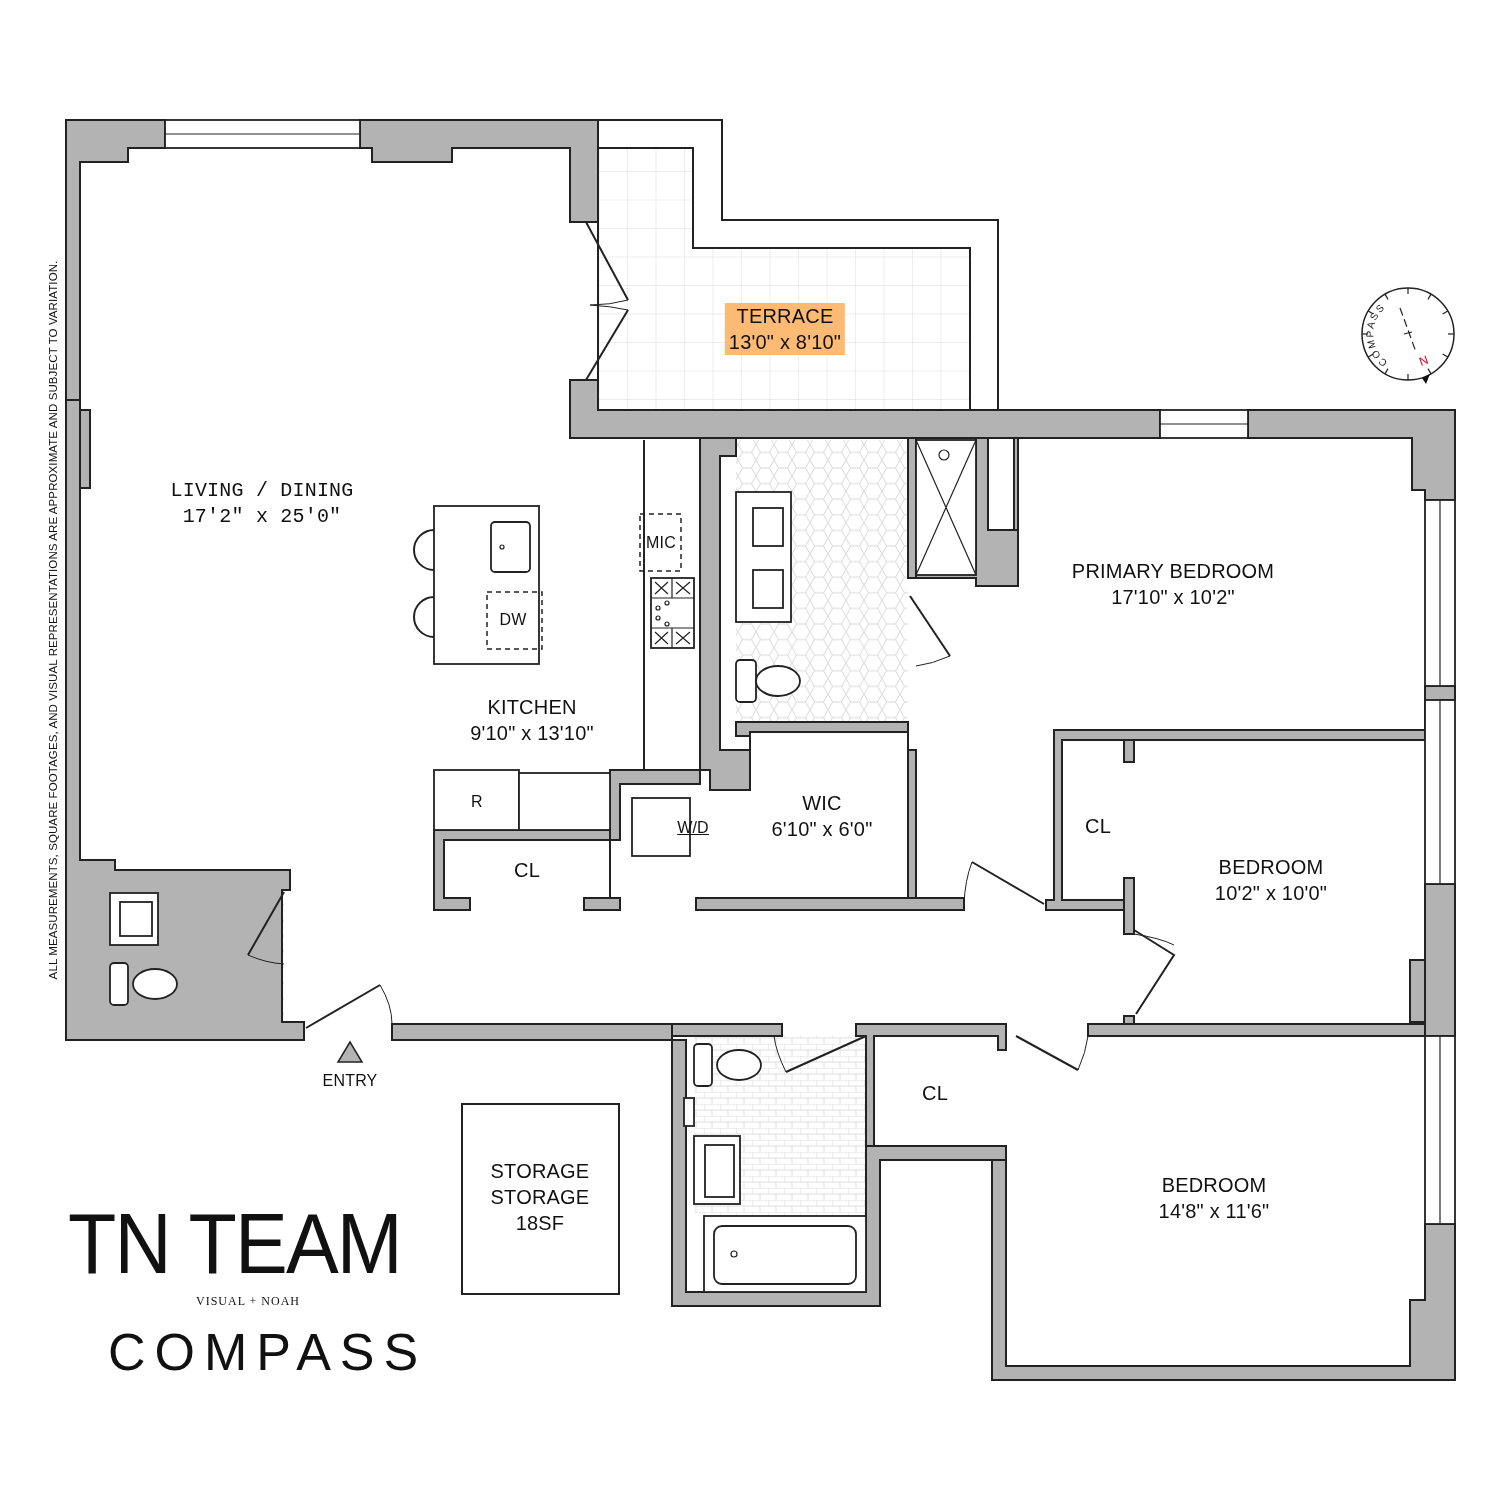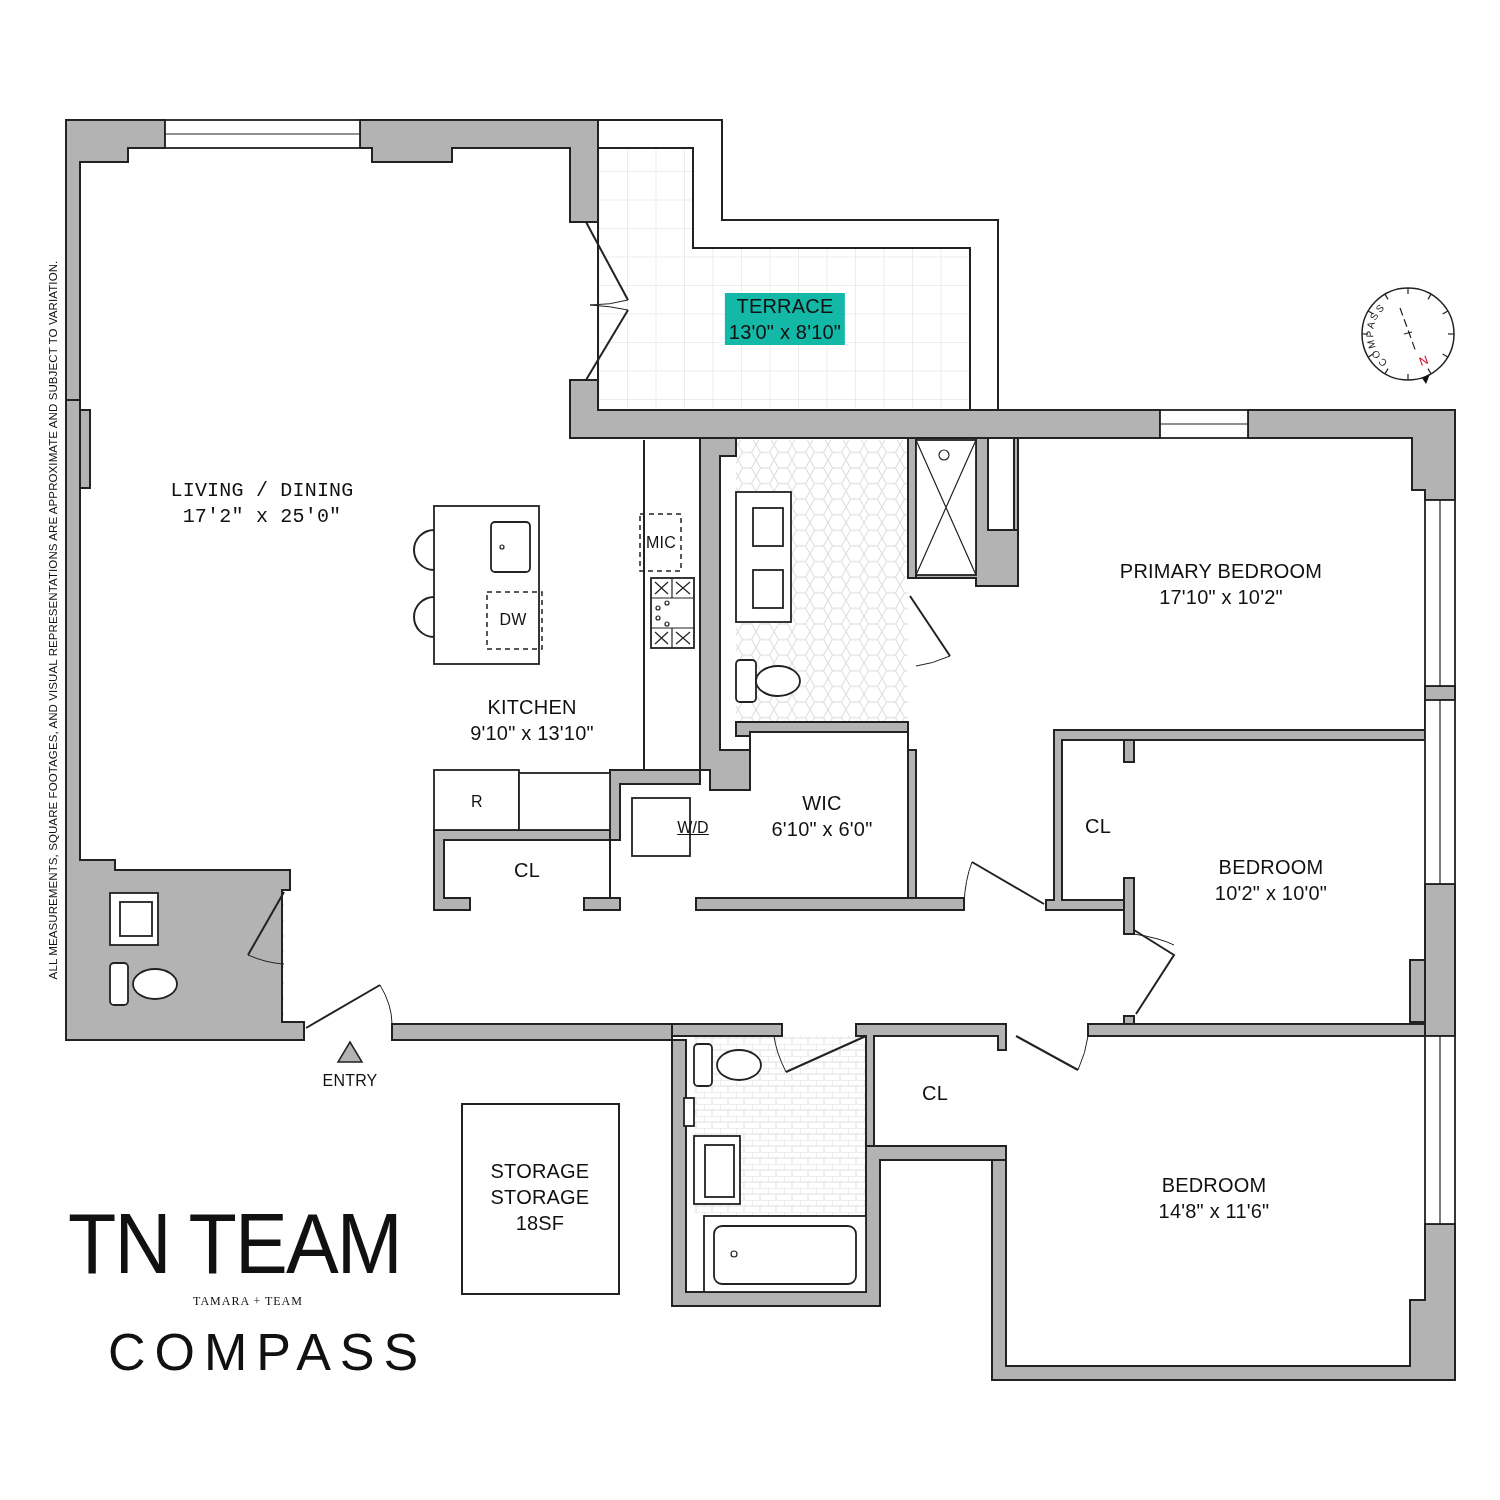--- a/index.html
+++ b/index.html
@@ -203,29 +203,29 @@
     <path id="cpath" d="M -20 28 A 34 34 0 0 1 0 -34" fill="none"></path>
   </g>
 </svg>
 
 <div class="disclaimer">ALL MEASUREMENTS, SQUARE FOOTAGES, AND VISUAL REPRESENTATIONS ARE APPROXIMATE AND SUBJECT TO VARIATION.</div>
 
 <div class="lbl" style="left:262px;top:478px;font-family:Liberation Mono, monospace;">
   <div>LIVING / DINING</div>
   <div>17'2" x 25'0"</div>
 </div>
-<div class="lbl" style="left:785px;top:293px;background:#14b8a6;padding:0 4px;">
+<div class="lbl" style="left:785px;top:303px;background:#fdba74;padding:0 4px;">
   <div>TERRACE</div>
   <div>13'0" x 8'10"</div>
 </div>
 <div class="lbl" style="left:532px;top:694px;">
   <div>KITCHEN</div>
   <div>9'10" x 13'10"</div>
 </div>
-<div class="lbl" style="left:1221px;top:558px;">
+<div class="lbl" style="left:1173px;top:558px;">
   <div>PRIMARY BEDROOM</div>
   <div>17'10" x 10'2"</div>
 </div>
 <div class="lbl" style="left:822px;top:790px;">
   <div>WIC</div>
   <div>6'10" x 6'0"</div>
 </div>
 <div class="lbl" style="left:1271px;top:854px;">
   <div>BEDROOM</div>
   <div>10'2" x 10'0"</div>
@@ -244,14 +244,14 @@
 <div class="lbl sm" style="left:513px;top:607px;">DW</div>
 <div class="lbl sm" style="left:477px;top:789px;">R</div>
 <div class="lbl sm" style="left:693px;top:815px;text-decoration:underline;">W/D</div>
 <div class="lbl" style="left:527px;top:857px;">CL</div>
 <div class="lbl" style="left:1098px;top:813px;">CL</div>
 <div class="lbl" style="left:935px;top:1080px;">CL</div>
 
 <div class="lbl sm" style="left:350px;top:1068px;">ENTRY</div>
 
 <div class="brand-tn">TN TEAM</div>
-<div class="brand-sub">TAMARA + TEAM</div>
+<div class="brand-sub">VISUAL + NOAH</div>
 <div class="brand-compass">COMPASS</div>
 
 </body></html>

